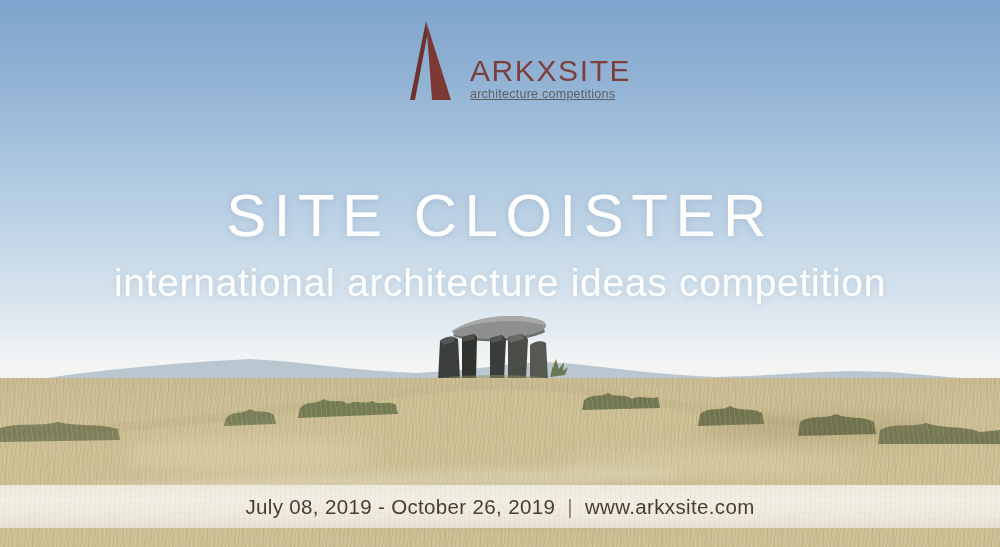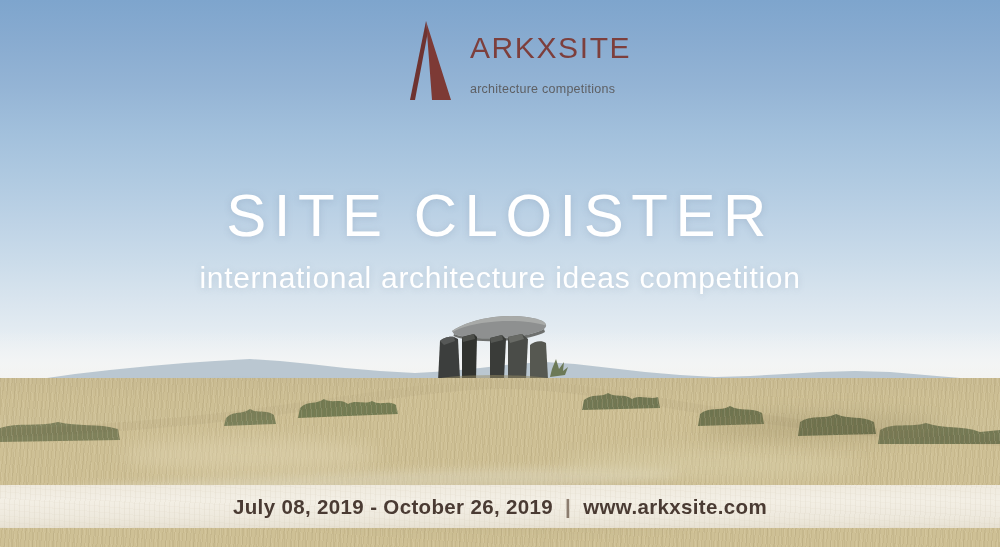--- a/index.html
+++ b/index.html
@@ -93,58 +93,59 @@
 
   
   .dolmen {
     position:absolute; left:418px; top:303px; width:160px; height:90px;
   }
   .dolmen svg { display:block; }
 
   
   .logo {
     position:absolute; left:396px; top:21px;
-    display:flex; align-items:center;
+    display:flex; align-items:flex-end;
   }
   .logo-mark { width:62px; height:79px; flex:none; }
   .logo-mark svg { display:block; }
   .logo-text { margin-left:12px; padding-top:8px; }
   .logo-word {
     font-size:30px;
     letter-spacing:1.6px;
     color:#7d3f3c;
     line-height:1;
     font-weight:400;
   }
   .logo-sub {
-    margin-top:20px;
+    margin-top:2px;
     font-size:12.5px;
     letter-spacing:.25px;
     color:#5d5f63;
     line-height:1;
     font-weight:400;
+    text-decoration:underline;
   }
 
   
   .headline-block {
     position:absolute; left:0; top:186px; width:1000px;
     text-align:center;
   }
   .headline {
     font-size:60px;
     font-weight:300;
     color:#ffffff;
     letter-spacing:7.5px;
     line-height:1;
     white-space:nowrap;
     text-shadow:0 1px 7px rgba(120,140,165,.30);
   }
   .subheadline {
     margin-top:17px;
-    font-size:30px;
+    font-size:39px;
     font-weight:300;
     color:#ffffff;
     letter-spacing:.7px;
     line-height:1;
     white-space:nowrap;
     text-shadow:0 1px 6px rgba(120,140,165,.25);
   }
 
   
   .footer-band {
@@ -159,21 +160,21 @@
     background-image:
       repeating-linear-gradient(92deg, rgba(186,173,146,.35) 0 1px, rgba(0,0,0,0) 1px 5px),
       repeating-linear-gradient(5deg, rgba(205,196,172,.30) 0 1px, rgba(0,0,0,0) 1px 6px);
     pointer-events:none;
   }
   .footer-text {
     position:relative; z-index:2;
     font-size:20.5px;
     color:#4a3b33;
     letter-spacing:.35px;
-    font-weight:700;
+    font-weight:400;
     white-space:nowrap;
     text-align:center;
   }
   .footer-sep { color:#8b7c6e; padding:0 6px; }
 </style>
 </head>
 <body>
 
 <div class="poster">
 

